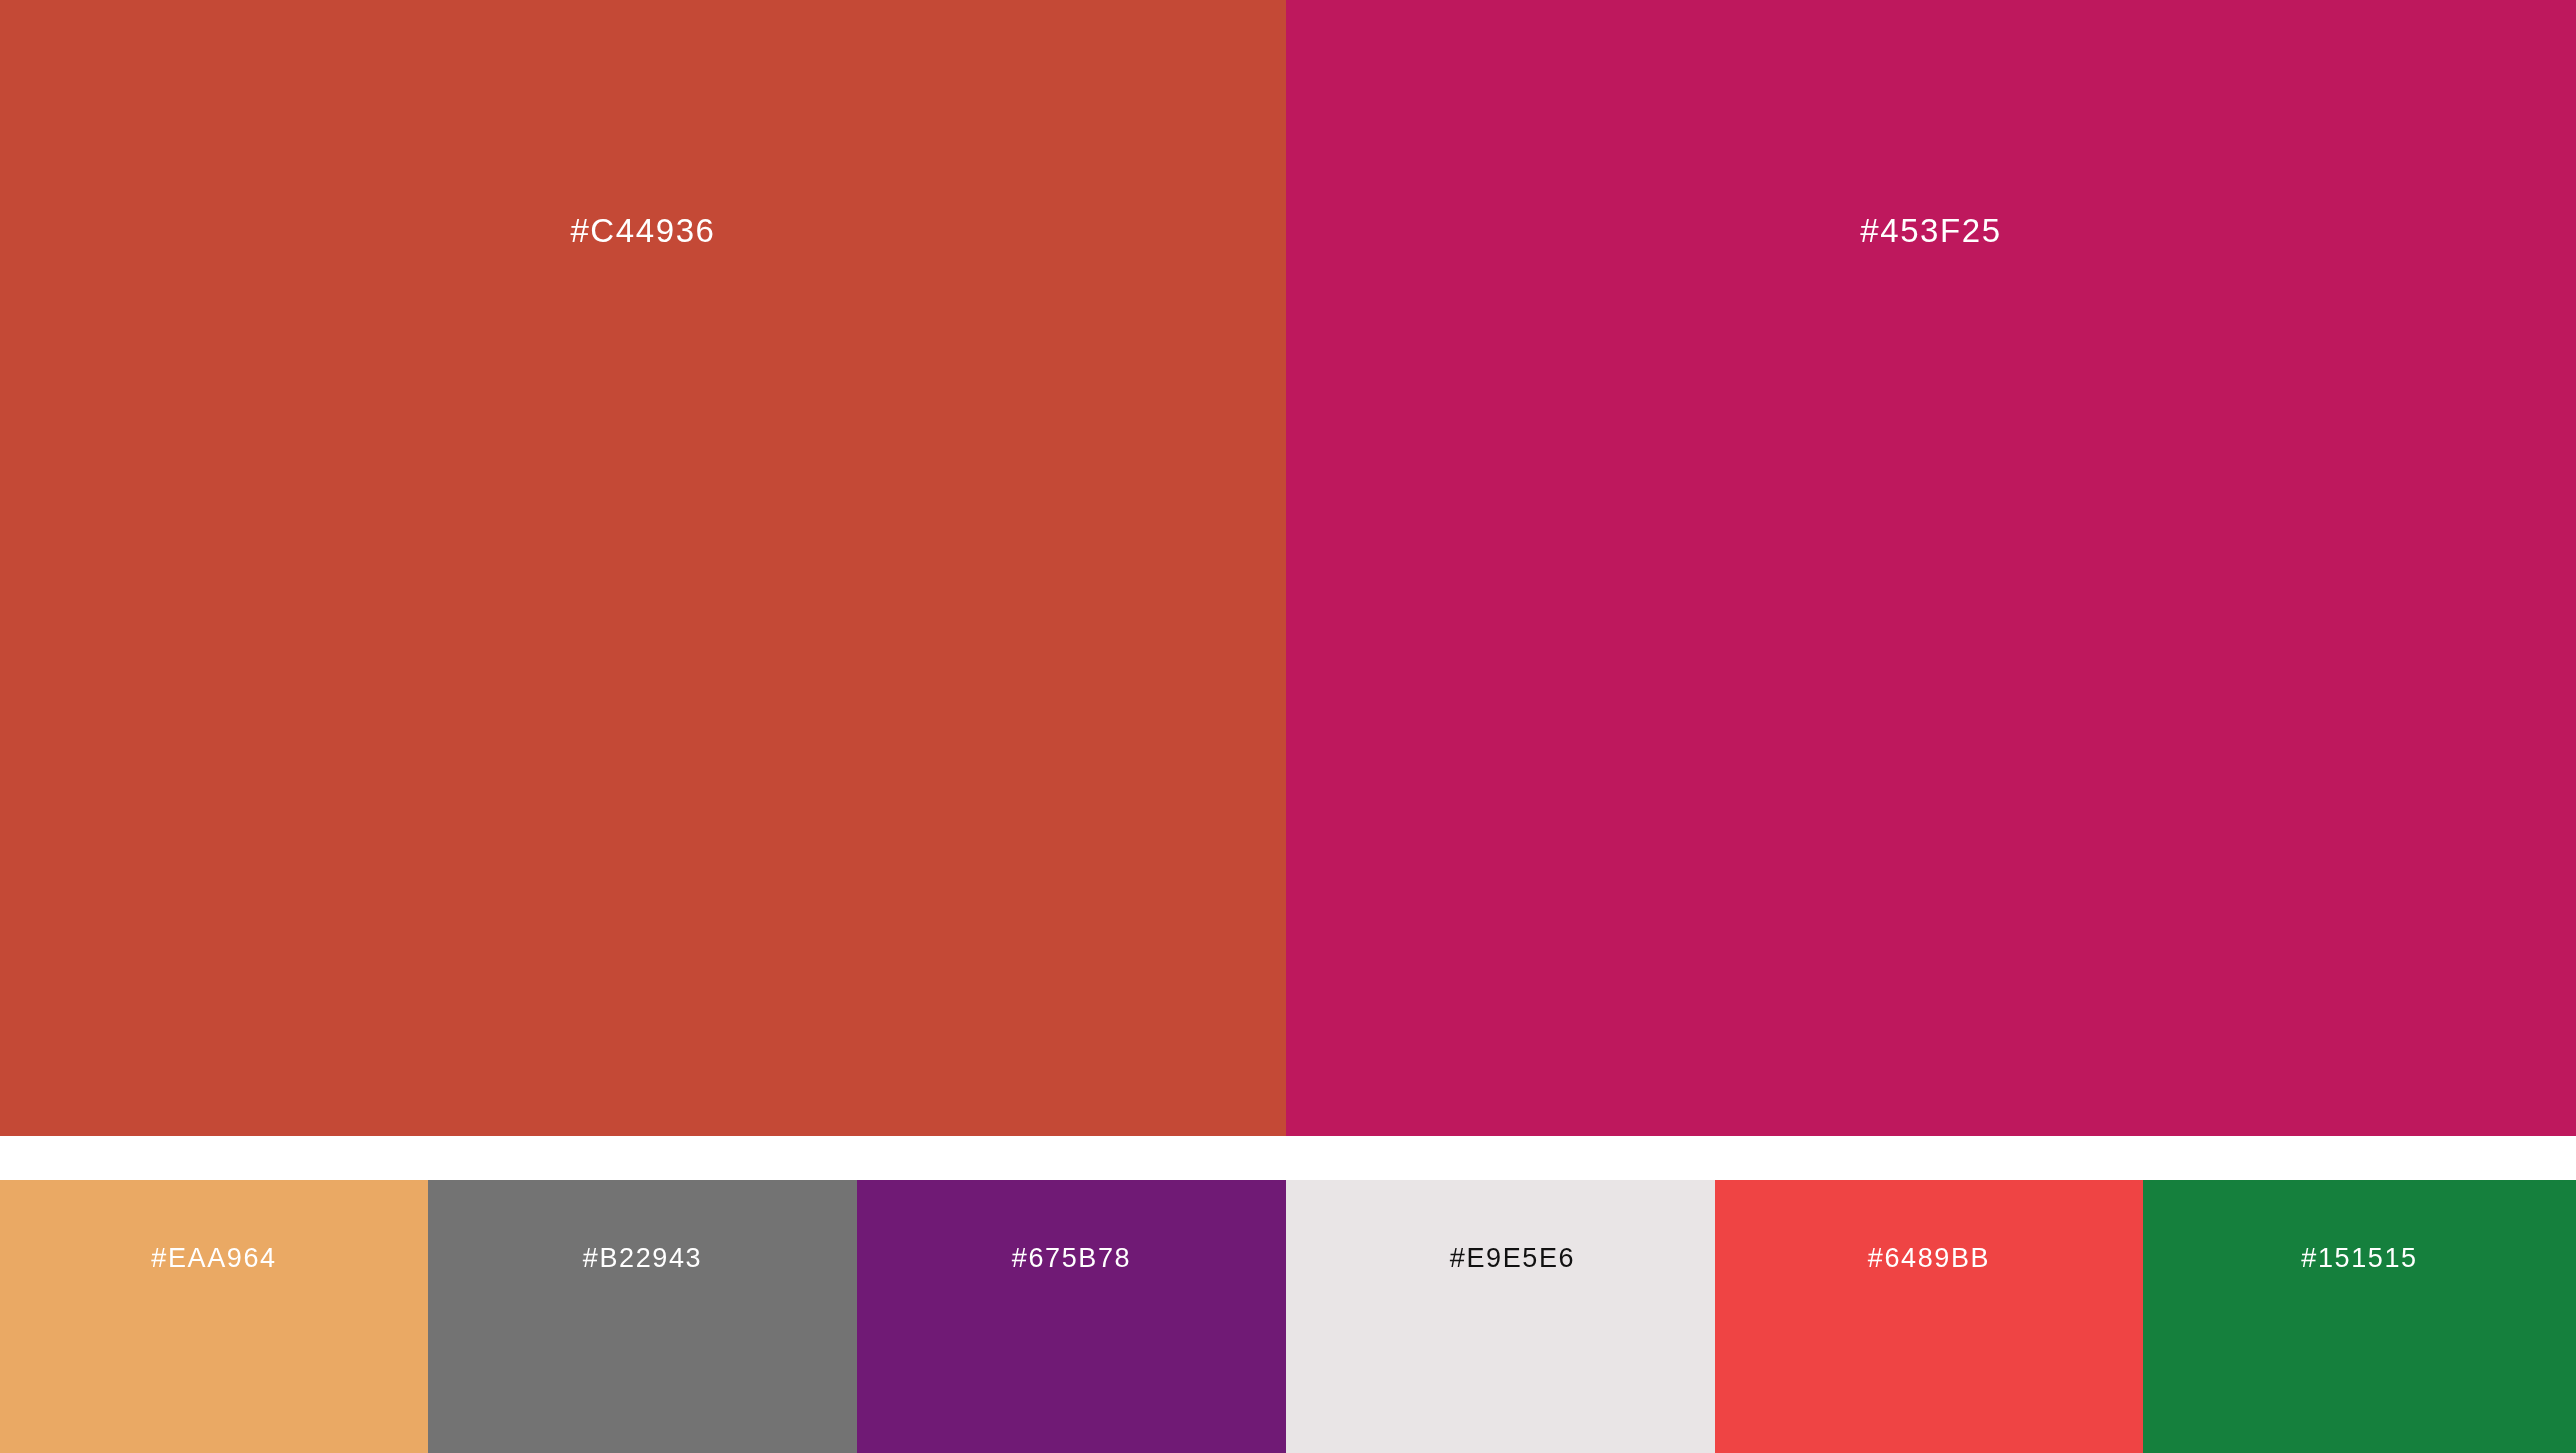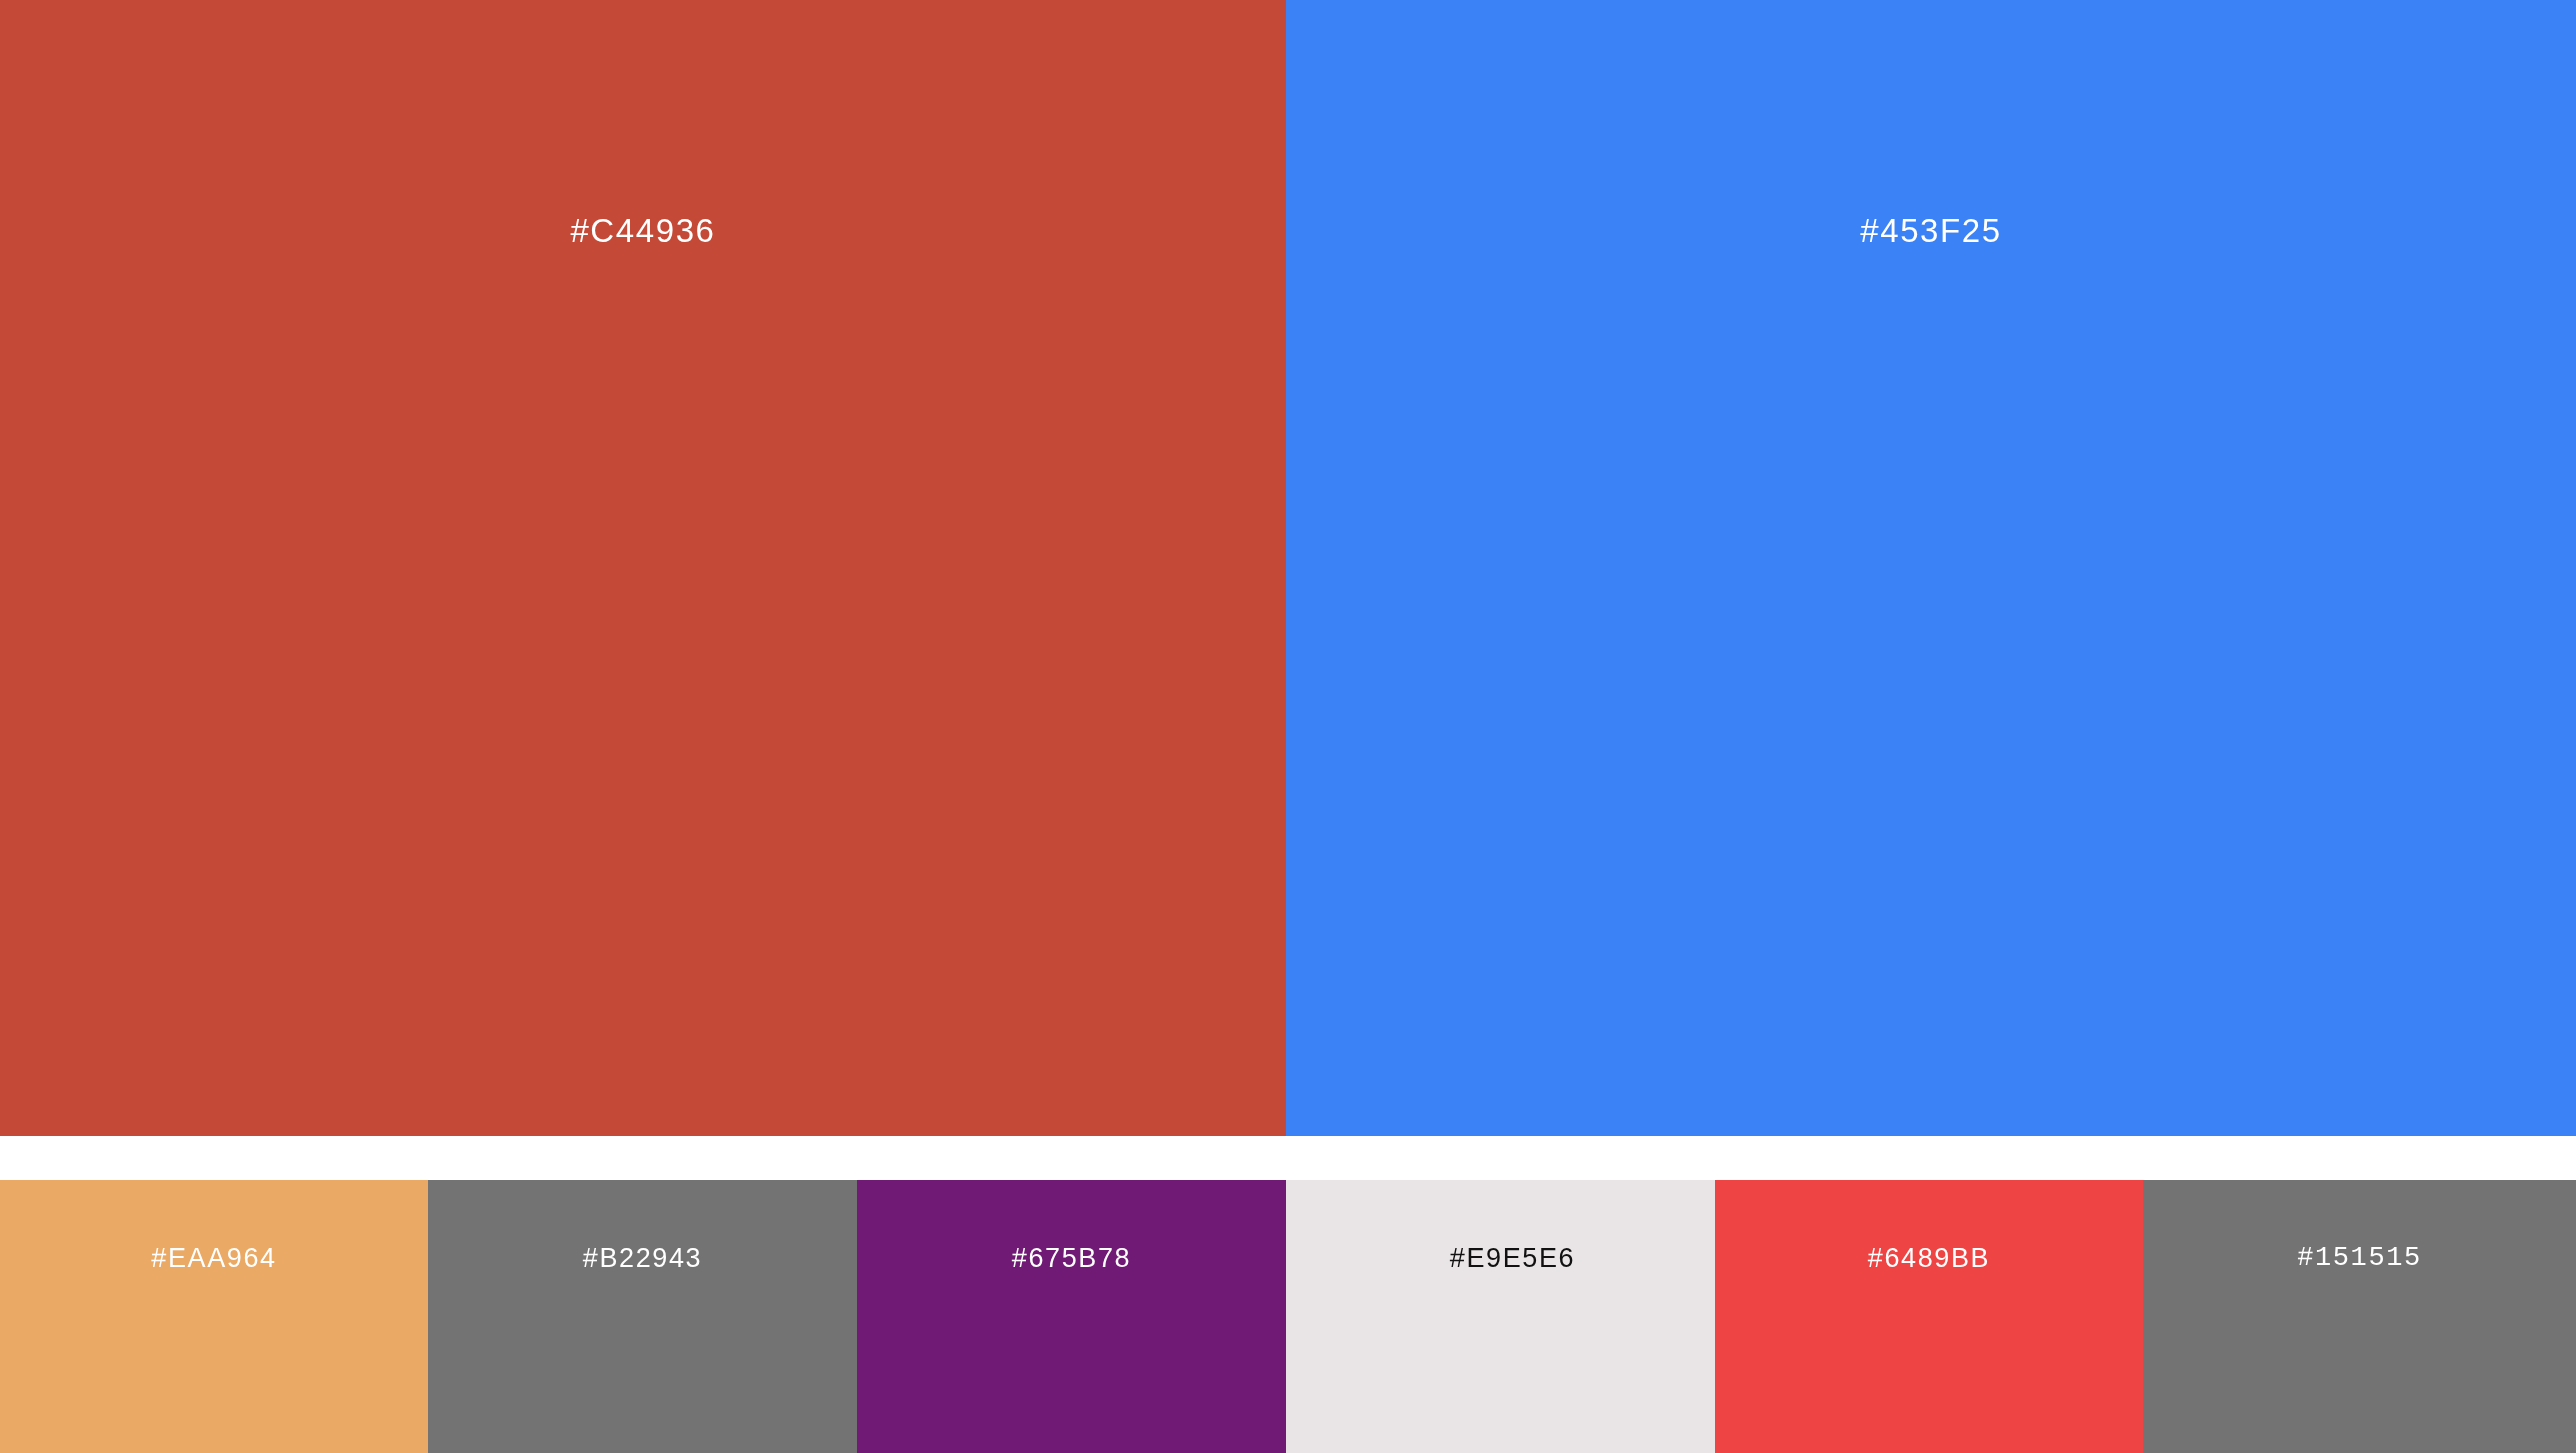--- a/index.html
+++ b/index.html
@@ -95,21 +95,21 @@
 <body>
 
 <div class="palette">
 
   <div class="row-top">
 
     <div class="swatch swatch-1" style="background-color: rgb(196, 73, 54);">
       <span class="swatch-label label-light">#C44936</span>
     </div>
 
-    <div class="swatch swatch-2" style="background-color: #3b82f6;">
+    <div class="swatch swatch-2" style="background-color: #be185d;">
       <span class="swatch-label label-light">#453F25</span>
     </div>
 
   </div>
 
   <div class="row-bottom">
 
     <div class="swatch swatch-1" style="background-color: rgb(234, 169, 100);">
       <span class="swatch-label label-light">#EAA964</span>
     </div>
@@ -123,20 +123,20 @@
     </div>
 
     <div class="swatch swatch-4" style="background-color: rgb(233, 229, 230);">
       <span class="swatch-label label-dark">#E9E5E6</span>
     </div>
 
     <div class="swatch swatch-5" style="background-color: #ef4444;">
       <span class="swatch-label label-light">#6489BB</span>
     </div>
 
-    <div class="swatch swatch-6" style="background-color: #737373; font-family: Liberation Mono, monospace;">
+    <div class="swatch swatch-6" style="background-color: #15803d;">
       <span class="swatch-label label-light">#151515</span>
     </div>
 
   </div>
 
 </div>
 
 
 </body></html>

